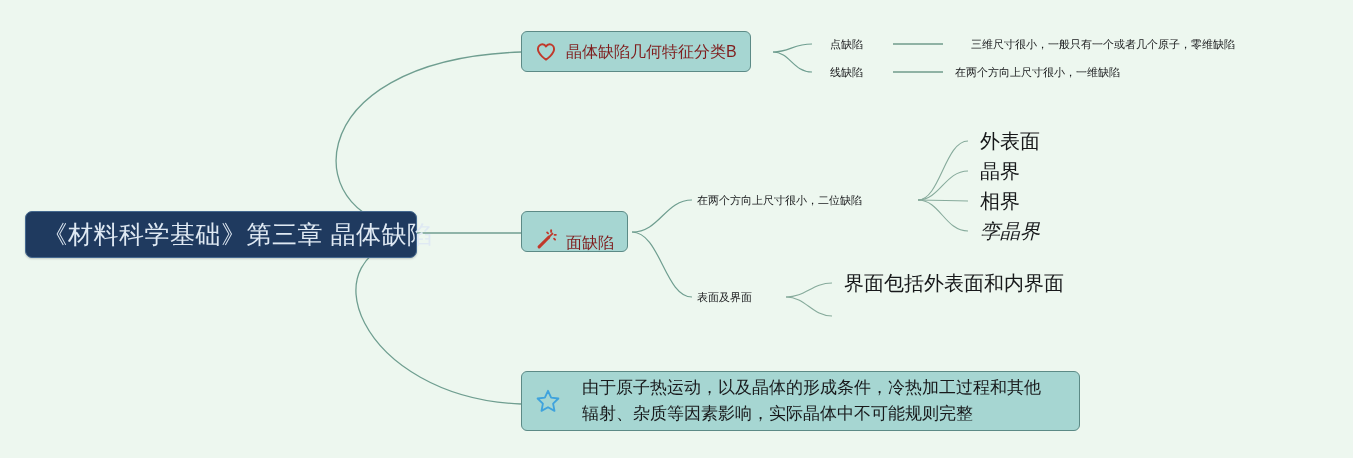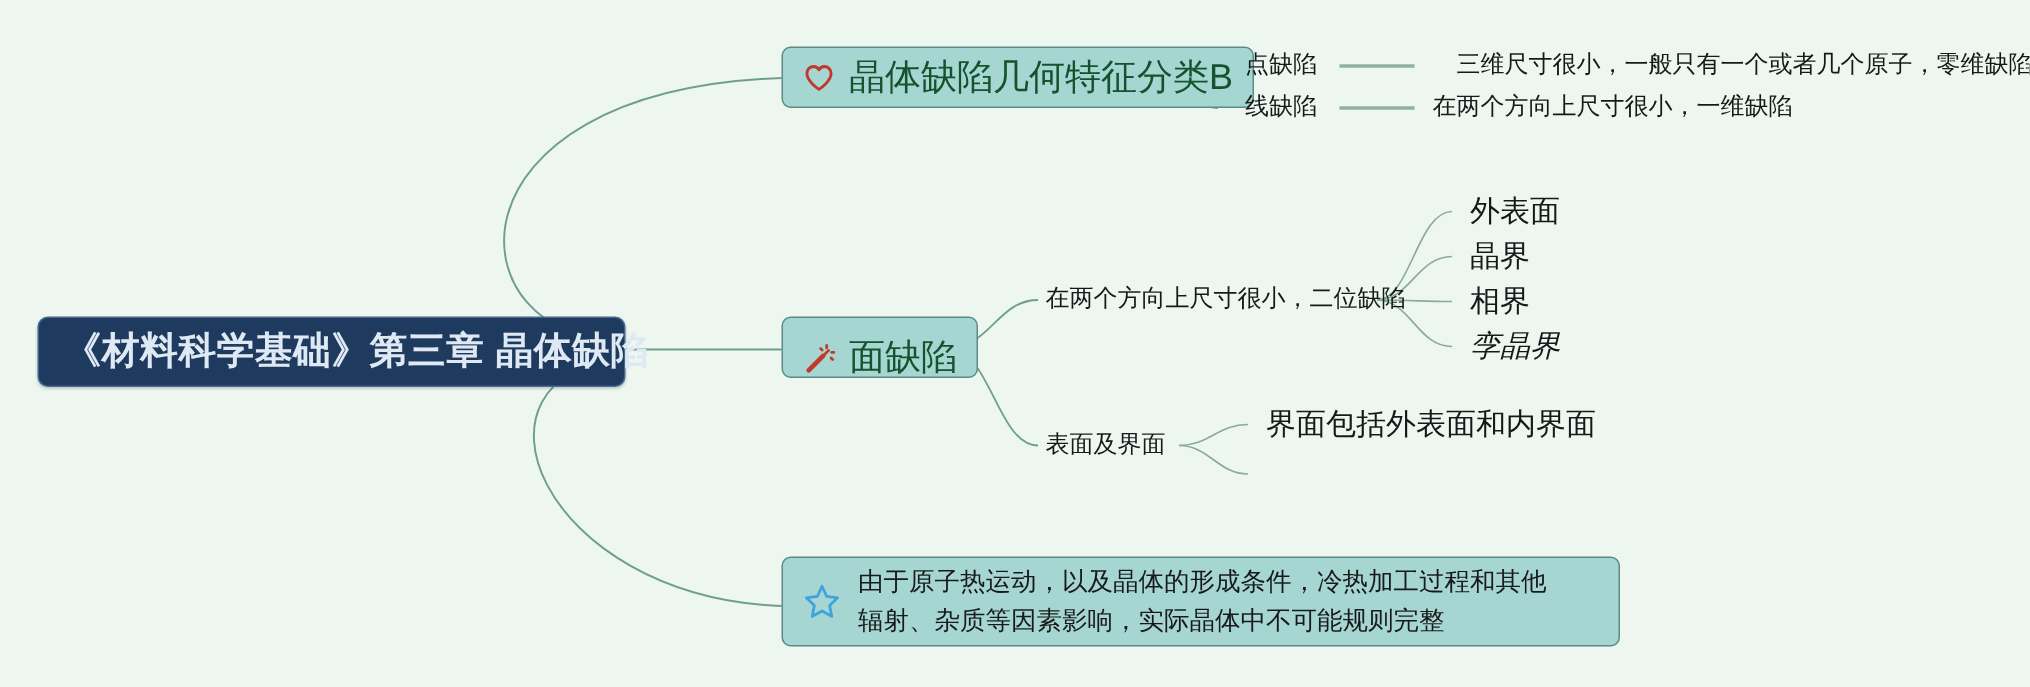--- a/index.html
+++ b/index.html
@@ -44,21 +44,21 @@
     height: 47px;
     background: #1f3a5f;
     border: 1px solid #44688f;
     border-radius: 7px;
     justify-content: center;
     box-shadow: 0 1px 2px rgba(0,0,0,0.18);
   }
   .root-label {
     color: #dfe9f3;
     font-size: 25px;
-    font-weight: bold;
+    font-weight: normal;
     letter-spacing: 0.5px;
     line-height: 1;
     padding-left: 33px;
   }
 
   .branch-node {
     background: #a6d6d2;
     border: 1px solid #5c8a86;
     border-radius: 6px;
     padding: 0 13px;
@@ -75,27 +75,27 @@
     top: 211px;
     height: 41px;
     align-items: flex-end;
   }
   .n-note {
     left: 521px;
     top: 371px;
     width: 559px;
     height: 60px;
     align-items: center;
-    gap: 11px;
+    gap: 21px;
     white-space: normal;
   }
 
   .branch-label {
-    font-size: 24px;
-    color: #14532d;
+    font-size: 16px;
+    color: #7f1d1d;
     line-height: 1;
   }
   .note-label {
     font-size: 17px;
     color: #18191b;
     line-height: 1.55;
     white-space: pre-line;
   }
 
   
@@ -105,21 +105,21 @@
     justify-content: center;
     flex: 0 0 auto;
   }
   .icon-heart { width: 22px; height: 22px; }
   .icon-wand  { width: 22px; height: 22px; }
   .icon-star  { width: 26px; height: 26px; }
 
   
   .tx {
     position: absolute;
-    font-size: 16px;
+    font-size: 11px;
     color: #17181a;
     white-space: nowrap;
     line-height: 1;
     transform: translateY(-50%);
   }
   .tx.sub { font-size: 20px; }
 </style>
 </head>
 <body>
 

